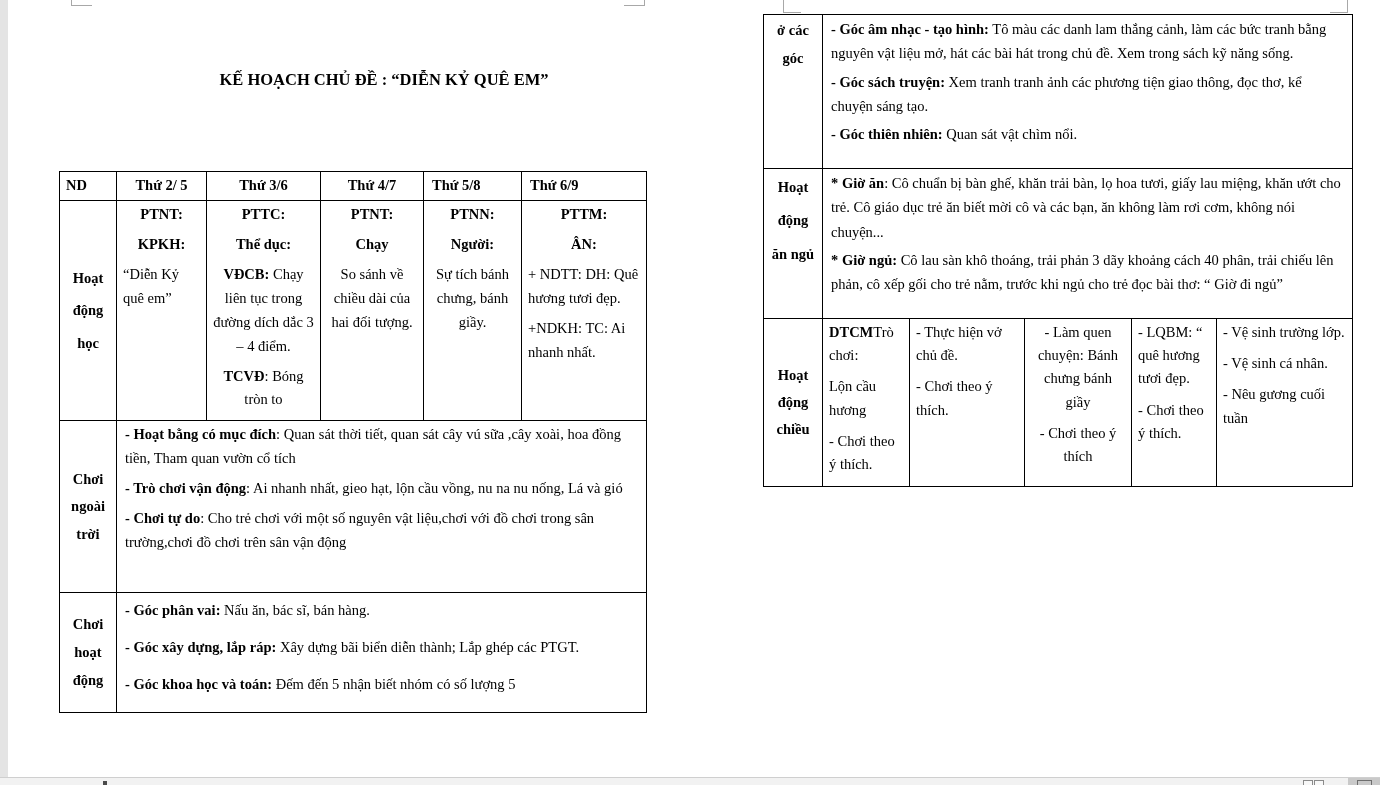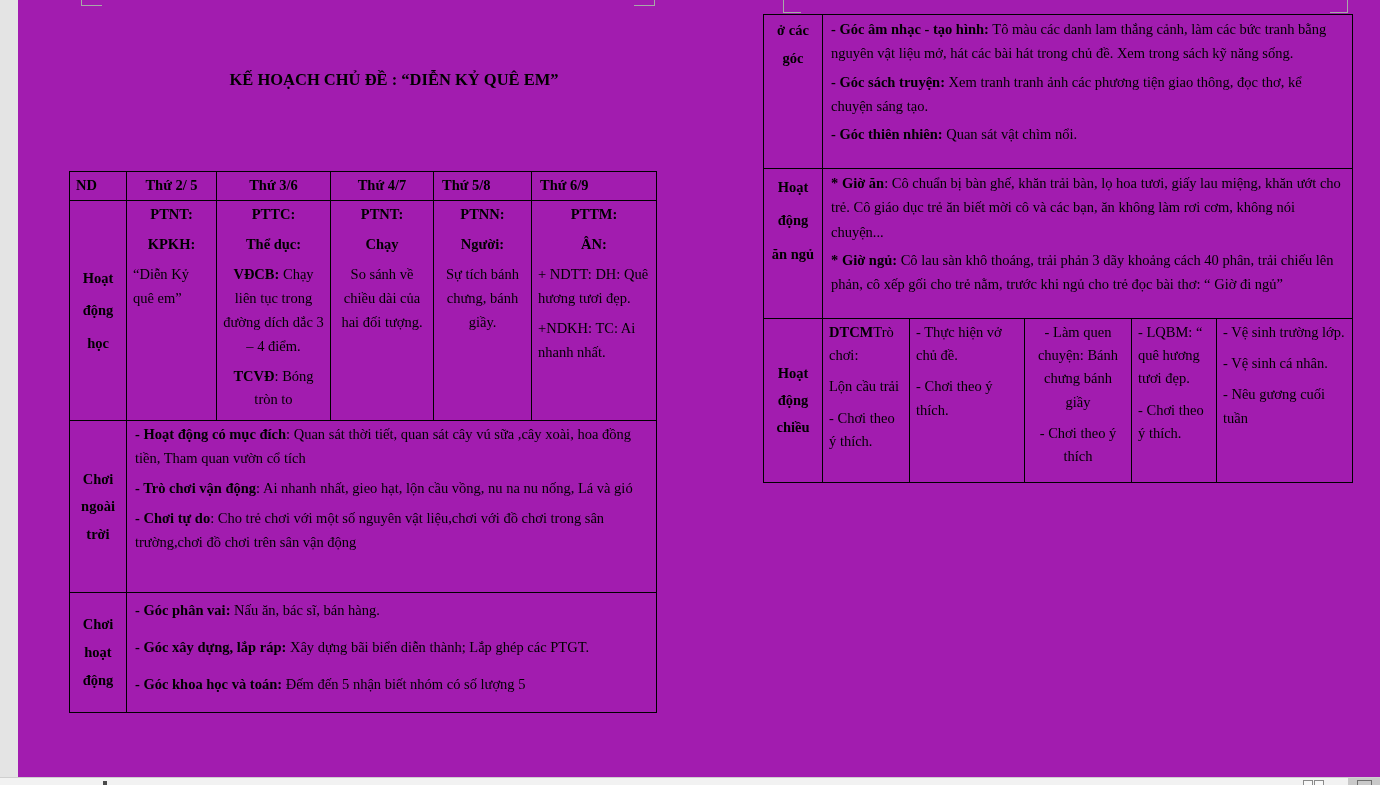--- a/index.html
+++ b/index.html
@@ -1,19 +1,19 @@
 <!DOCTYPE html>
 <html><head>
 <meta charset="utf-8">
 <style>
   html,body { margin:0; padding:0; }
   .stage { position:relative; width:1380px; height:785px; background:#e4e4e4; overflow:hidden;
            font-family:"Liberation Serif","DejaVu Serif",serif; color:#000; }
-  .page { position:absolute; top:0; height:777px; background:#a21caf; }
-  #pageL { left:18px; width:752px; }
+  .page { position:absolute; top:0; height:777px; background:#ffffff; }
+  #pageL { left:8px; width:752px; }
   #pageR { left:717px; width:663px; }
 
   .crop { position:absolute; }
   .crop.tl { border-left:1px solid #a8a8a8; border-bottom:1px solid #a8a8a8; }
   .crop.tr { border-right:1px solid #a8a8a8; border-bottom:1px solid #a8a8a8; }
 
   .dochead { position:absolute; top:70px; left:0; width:100%; text-align:center; }
   .dochead .t { font-size:16.5px; font-weight:bold; margin:0 0 14px; }
   .dochead .s { font-size:15px; margin:0 0 13px; }
 
@@ -106,21 +106,21 @@
           <p class="b ctr">PTTM:</p>
           <p class="b ctr">ÂN:</p>
           <p>+ NDTT: DH: Quê hương tươi đẹp.</p>
           <p>+NDKH: TC: Ai nhanh nhất.</p>
         </td>
       </tr>
 
       <tr style="height:172px;">
         <td class="lab mid">Chơi ngoài trời</td>
         <td colspan="5" class="mb6 padL8">
-          <p><span class="b">- Hoạt động có mục đích</span><span>: Quan sát thời tiết, quan sát cây vú sữa ,cây xoài, hoa đồng tiền, Tham quan vườn cổ tích</span></p>
+          <p><span class="b">- Hoạt bằng có mục đích</span><span>: Quan sát thời tiết, quan sát cây vú sữa ,cây xoài, hoa đồng tiền, Tham quan vườn cổ tích</span></p>
           <p><span class="b">- Trò chơi vận động</span><span>: Ai nhanh nhất, gieo hạt, lộn cầu vồng, nu na nu nống, Lá và gió</span></p>
           <p><span class="b">- Chơi tự do</span><span>: Cho trẻ chơi với một số nguyên vật liệu,chơi với đồ chơi trong sân trường,chơi đồ chơi trên sân vận động</span></p>
         </td>
       </tr>
 
       <tr style="height:113px;">
         <td class="lab mid">Chơi hoạt động</td>
         <td colspan="5" class="sp14 padL8">
           <p><span class="b">- Góc phân vai:</span><span> Nấu ăn, bác sĩ, bán hàng.</span></p>
           <p><span class="b">- Góc xây dựng, lắp ráp:</span><span>  Xây dựng bãi biển diễn thành; Lắp ghép các PTGT.</span></p>
@@ -160,21 +160,21 @@
         <td colspan="5" class="tight padL8">
           <p><span class="b">* Giờ ăn</span><span>: Cô chuẩn bị bàn ghế, khăn trải bàn, lọ hoa tươi, giấy lau miệng, khăn ướt cho trẻ. Cô giáo dục trẻ ăn biết mời cô và các bạn, ăn không làm rơi cơm, không nói chuyện...</span></p>
           <p><span class="b">* Giờ ngủ:</span><span> Cô lau sàn khô thoáng, trải phản 3 dãy khoảng cách 40 phân, trải chiếu lên phản, cô xếp gối cho trẻ nằm, trước khi ngủ cho trẻ đọc bài thơ: “ Giờ đi ngủ”</span></p>
         </td>
       </tr>
 
       <tr class="row3" style="height:164px;">
         <td class="lab mid" style="line-height:1.85;">Hoạt động chiều</td>
         <td>
           <p><span class="b">DTCM</span><span>Trò chơi:</span></p>
-          <p>Lộn cầu trải</p>
+          <p>Lộn cầu hương</p>
           <p>- Chơi theo ý thích.</p>
         </td>
         <td>
           <p>- Thực hiện vở chủ đề.</p>
           <p>- Chơi theo ý thích.</p>
         </td>
         <td class="ctr">
           <p>- Làm quen chuyện: Bánh chưng bánh giầy</p>
           <p>- Chơi theo  ý thích</p>
         </td>

